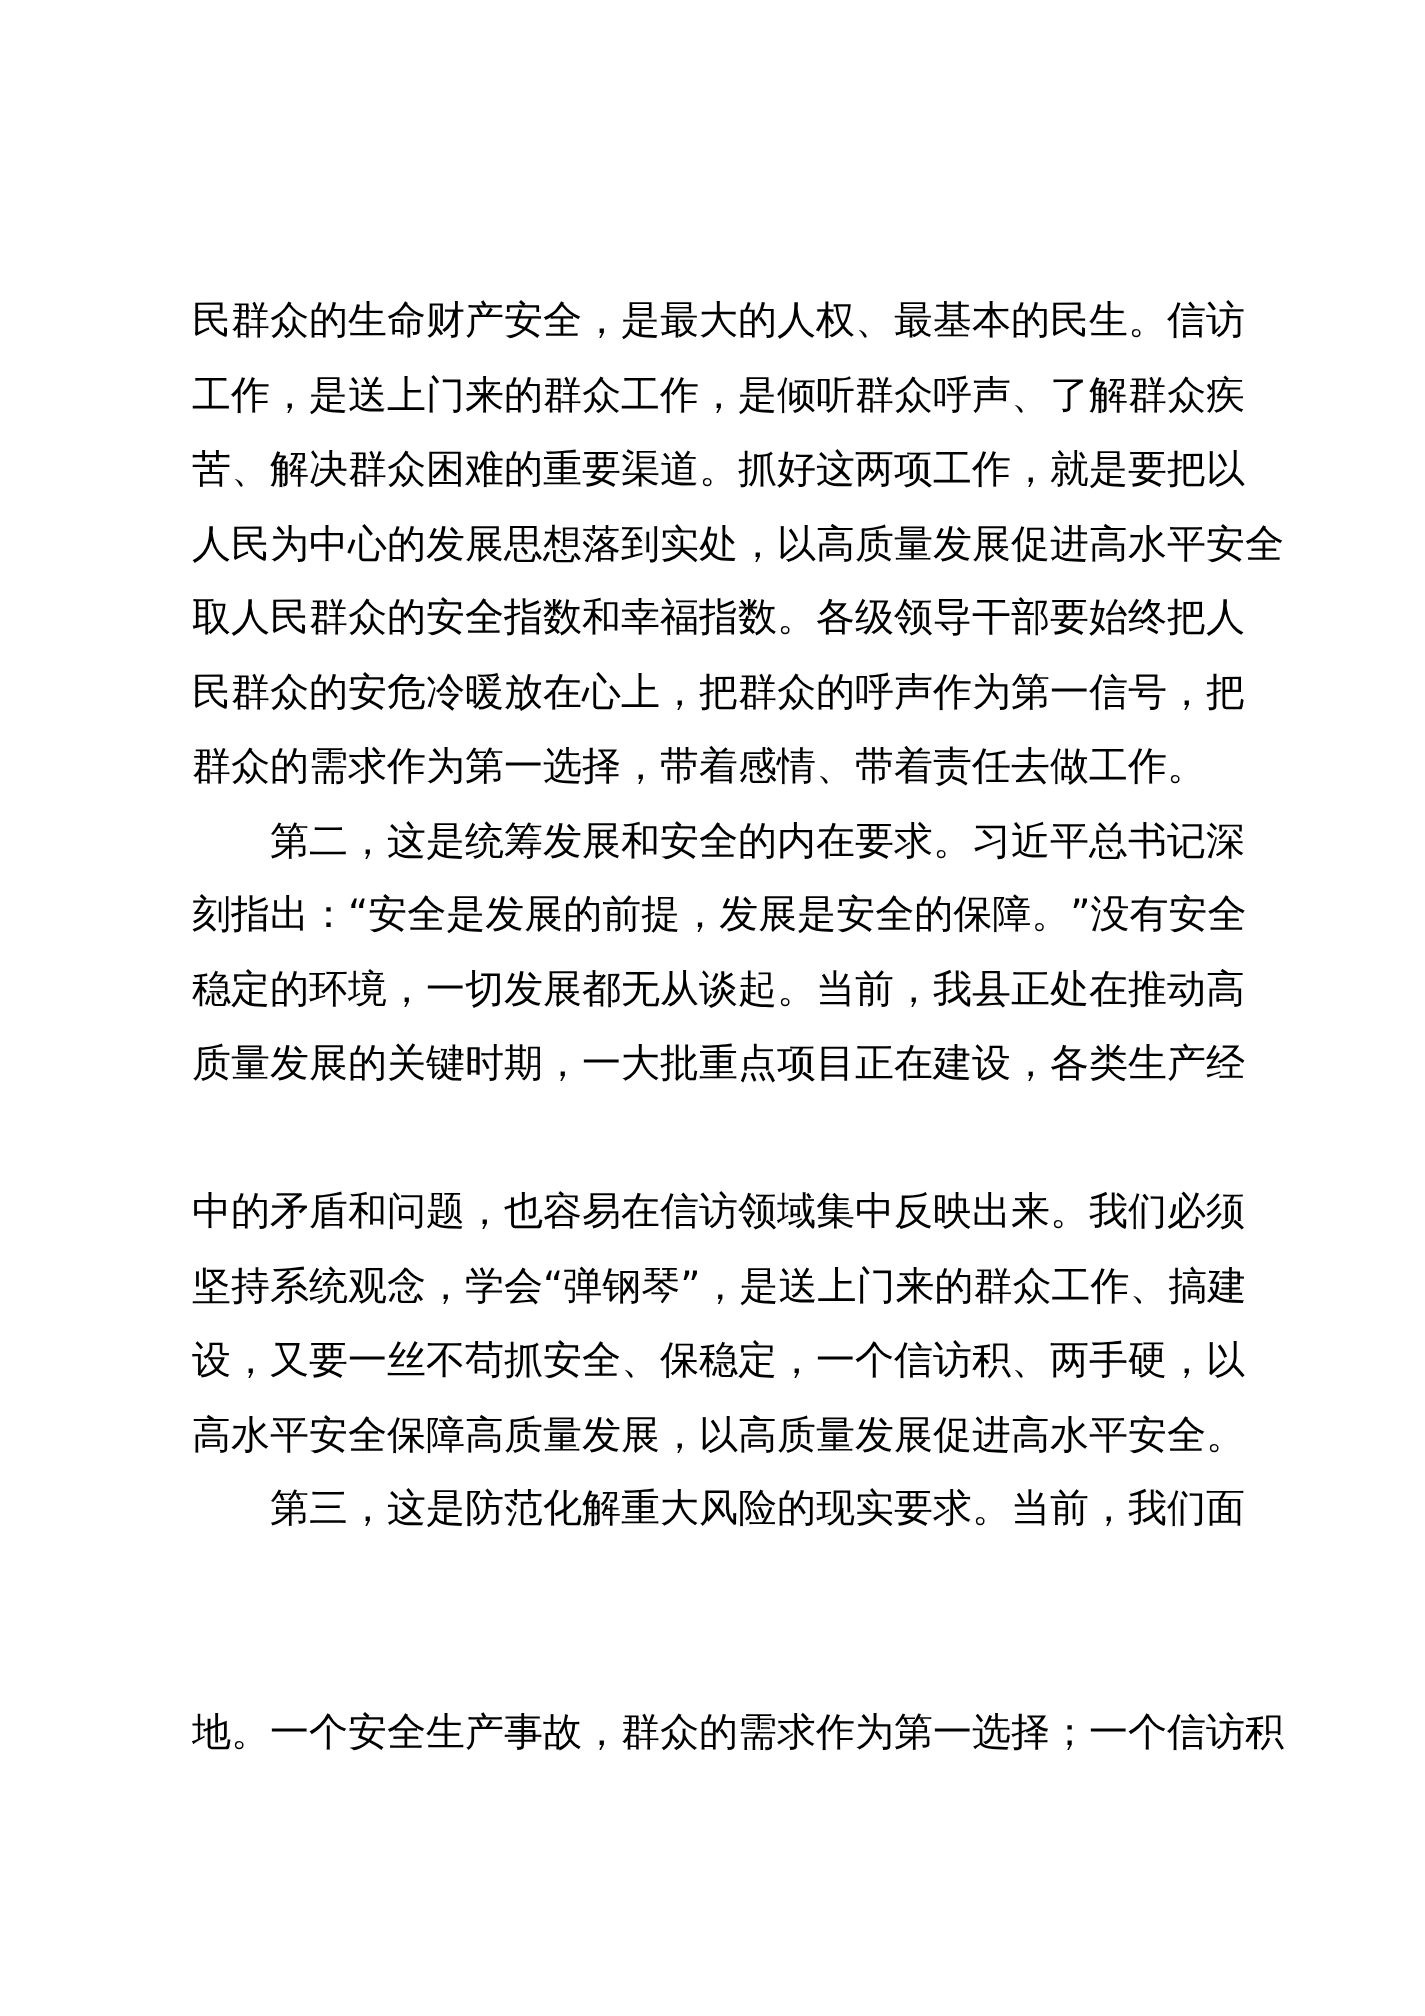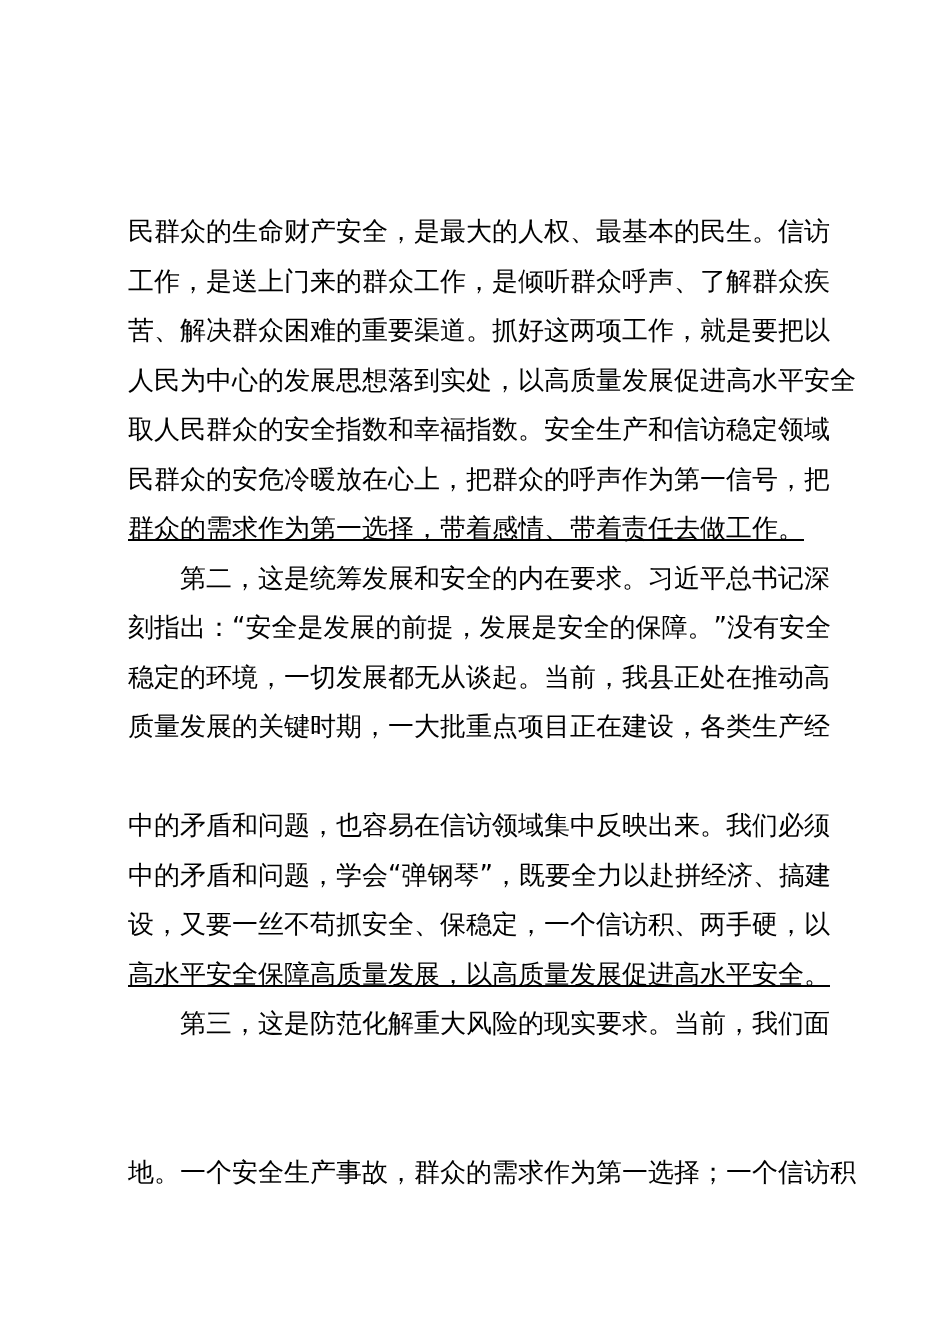--- a/index.html
+++ b/index.html
@@ -11,63 +11,62 @@
     width: 950px;
     height: 1344px;
     position: relative;
     overflow: hidden;
     font-family: "DejaVu Sans", "Liberation Sans", sans-serif;
     color: #000000;
   }
   .page {
     position: absolute;
     left: 0;
-    top: 17px;
+    top: 0;
     width: 950px;
     height: 1193px;
     background: #ffffff;
   }
   .line {
     position: absolute;
     left: 128px;
     width: 700px;
     height: 40px;
     font-size: 26px;
     line-height: 40px;
     white-space: nowrap;
     letter-spacing: 0px;
     text-align: justify;
     text-align-last: justify;
   }
   .line.last {
     text-align-last: left;
-    text-decoration: underline;
   }
   .line.indent {
     left: 180px;
     width: 648px;
   }
 </style>
 </head>
 <body>
 
 <div class="page">
 
   <div class="line" style="top:194px">民群众的生命财产安全，是最大的人权、最基本的民生。信访</div>
   <div class="line" style="top:244px">工作，是送上门来的群众工作，是倾听群众呼声、了解群众疾</div>
   <div class="line" style="top:293px">苦、解决群众困难的重要渠道。抓好这两项工作，就是要把以</div>
   <div class="line" style="top:343px">人民为中心的发展思想落到实处，以高质量发展促进高水平安全</div>
-  <div class="line" style="top:392px">取人民群众的安全指数和幸福指数。安全生产和信访稳定领域</div>
+  <div class="line" style="top:392px">取人民群众的安全指数和幸福指数。各级领导干部要始终把人</div>
   <div class="line" style="top:442px">民群众的安危冷暖放在心上，把群众的呼声作为第一信号，把</div>
   <div class="line last" style="top:491px">群众的需求作为第一选择，带着感情、带着责任去做工作。</div>
 
   <div class="line indent" style="top:541px">第二，这是统筹发展和安全的内在要求。习近平总书记深</div>
   <div class="line" style="top:590px">刻指出：“安全是发展的前提，发展是安全的保障。”没有安全</div>
   <div class="line" style="top:640px">稳定的环境，一切发展都无从谈起。当前，我县正处在推动高</div>
   <div class="line" style="top:689px">质量发展的关键时期，一大批重点项目正在建设，各类生产经</div>
   <div class="line" style="top:788px">中的矛盾和问题，也容易在信访领域集中反映出来。我们必须</div>
-  <div class="line" style="top:838px">中的矛盾和问题，学会“弹钢琴”，既要全力以赴拼经济、搞建</div>
+  <div class="line" style="top:838px">坚持系统观念，学会“弹钢琴”，是送上门来的群众工作、搞建</div>
   <div class="line" style="top:887px">设，又要一丝不苟抓安全、保稳定，一个信访积、两手硬，以</div>
   <div class="line last" style="top:937px">高水平安全保障高质量发展，以高质量发展促进高水平安全。</div>
 
   <div class="line indent" style="top:986px">第三，这是防范化解重大风险的现实要求。当前，我们面</div>
   <div class="line" style="top:1135px">地。一个安全生产事故，群众的需求作为第一选择；一个信访积</div>
 </div>
 
 </body></html>

